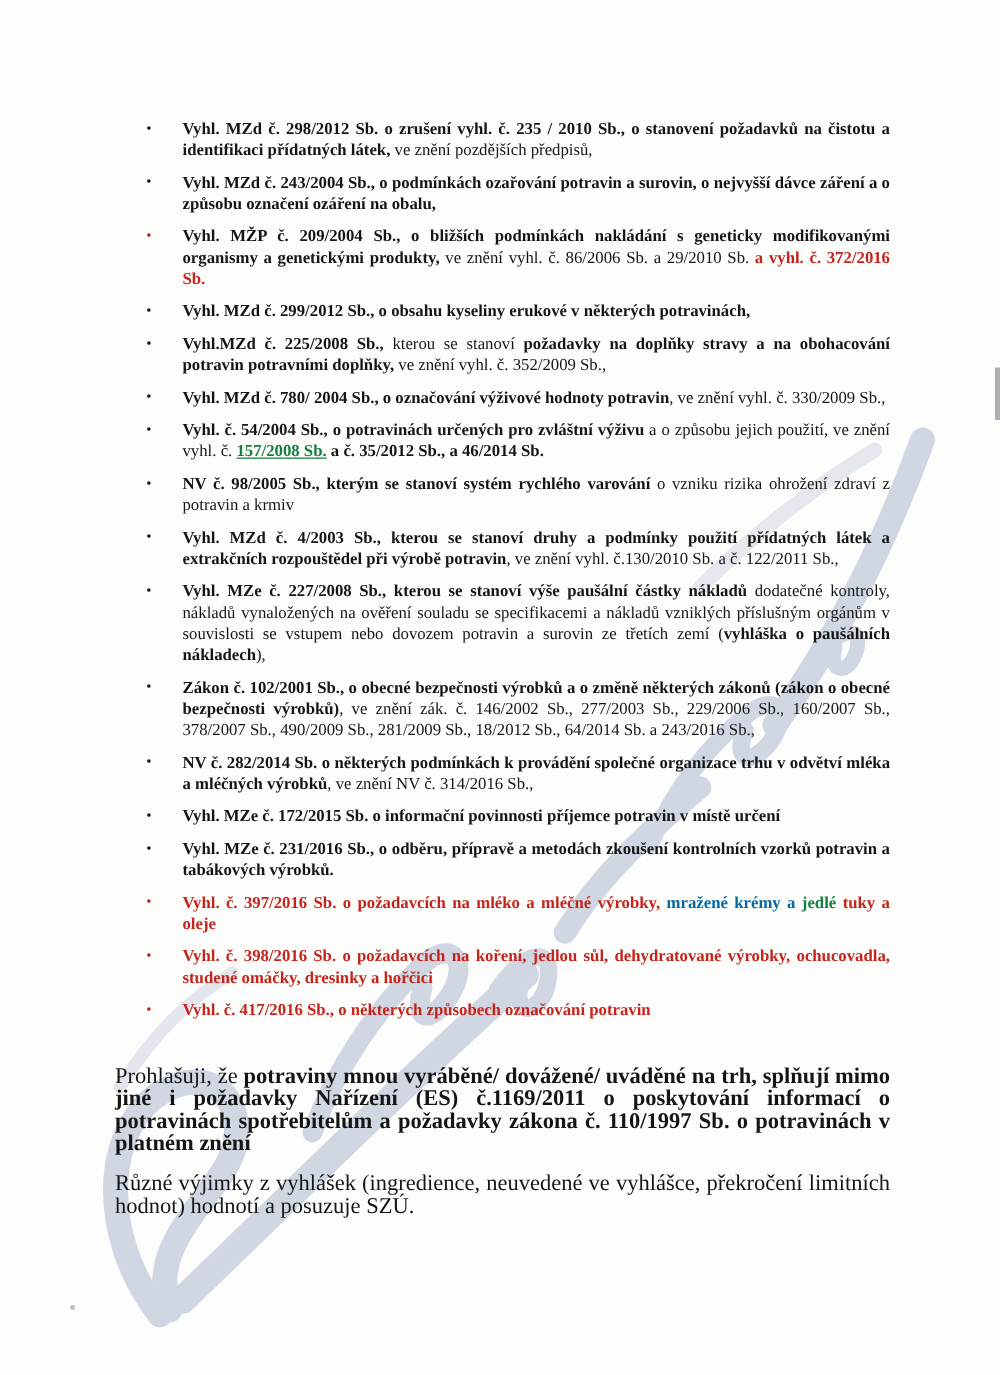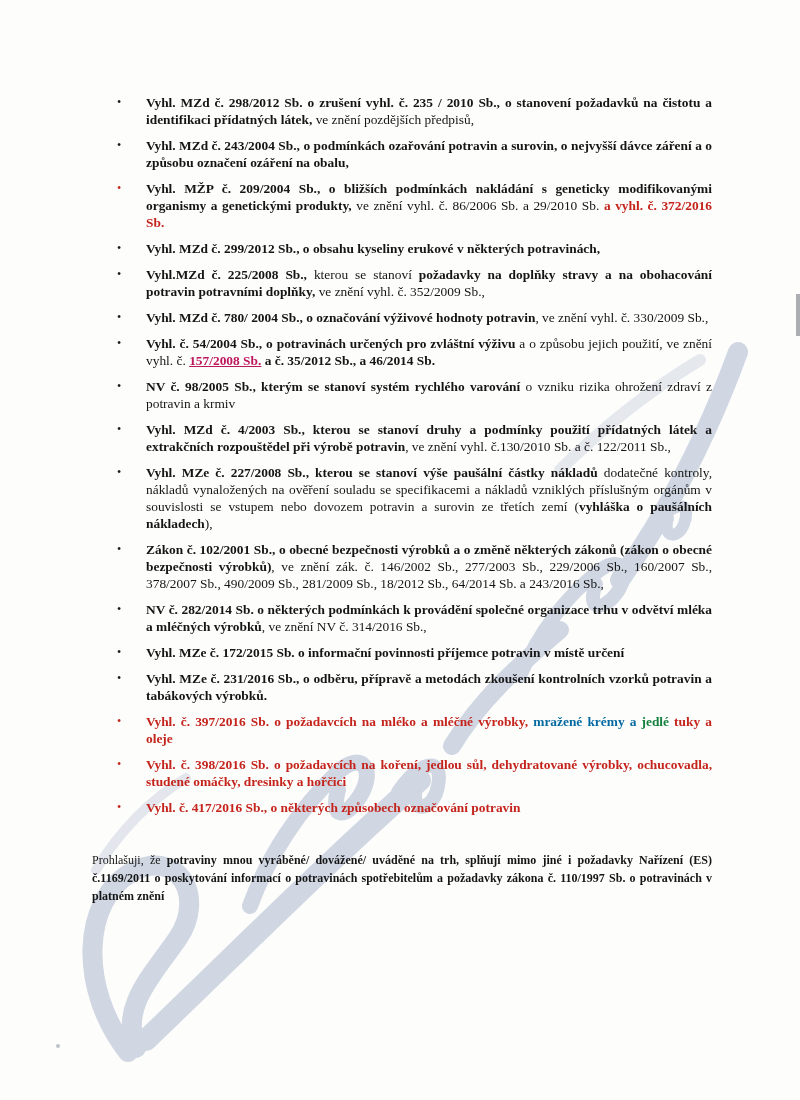--- a/index.html
+++ b/index.html
@@ -21,30 +21,30 @@
     color:#161616;
   }
   .bullet.red{color:#c4241c;}
   .txt{
     flex:1;
     font-size:13.4px;line-height:17px;
     text-align:justify;
   }
   .paras{padding:26px 88px 0 92px;}
   .para{
-    font-size:12px;line-height:18px;
+    font-size:18px;line-height:18px;
     text-align:justify;
     margin-bottom:14px;
   }
   .s-b{font-weight:700;}
   .s-r{font-weight:400;margin-top:33px;}
   .s-red{font-weight:700;color:#c4241c;}
   .s-rd2{font-weight:700;color:#0369a1;}
   .s-or{font-weight:700;color:#15803d;}
-  .s-lnk{font-weight:700;color:#be185d;text-decoration:underline;cursor:pointer;}
+  .s-lnk{font-weight:700;color:#15803d;text-decoration:underline;cursor:pointer;}
   .artifact-right{
     position:absolute;right:0;top:294px;width:4px;height:42px;
     background:#8f949c;opacity:.75;z-index:2;
   }
   .artifact-dot{
     position:absolute;left:56px;top:1044px;width:4px;height:4px;
     background:#aeb3bb;border-radius:50%;z-index:2;opacity:.8;
   }
 </style>
 </head>
@@ -133,18 +133,19 @@
           <span class="bullet red">•</span>
           <div class="txt"><span class="s-red">Vyhl. č. 398/2016 Sb. o požadavcích na koření, jedlou sůl, dehydratované výrobky, ochucovadla, studené omáčky, dresinky a hořčici</span></div>
         </div>
         <div class="item">
           <span class="bullet red">•</span>
           <div class="txt"><span class="s-red">Vyhl. č. 417/2016 Sb., o některých způsobech označování potravin</span></div>
         </div>
       </div>
     <div class="paras" id="paras">
         <div class="para"><span class="s-r">Prohlašuji, že </span><span class="s-b">potraviny mnou vyráběné/ dovážené/ uváděné na trh, splňují mimo jiné i požadavky Nařízení (ES) č.1169/2011 o poskytování informací o potravinách spotřebitelům a požadavky zákona č. 110/1997 Sb. o potravinách v platném znění</span></div>
+        <div class="para"><span class="s-r">Různé výjimky z vyhlášek (ingredience, neuvedené ve vyhlášce, překročení limitních hodnot) hodnotí a posuzuje SZÚ.</span></div>
       </div>
   </div>
 
   <div class="artifact-right"></div>
   <div class="artifact-dot"></div>
 </div>
 
 </body></html>

